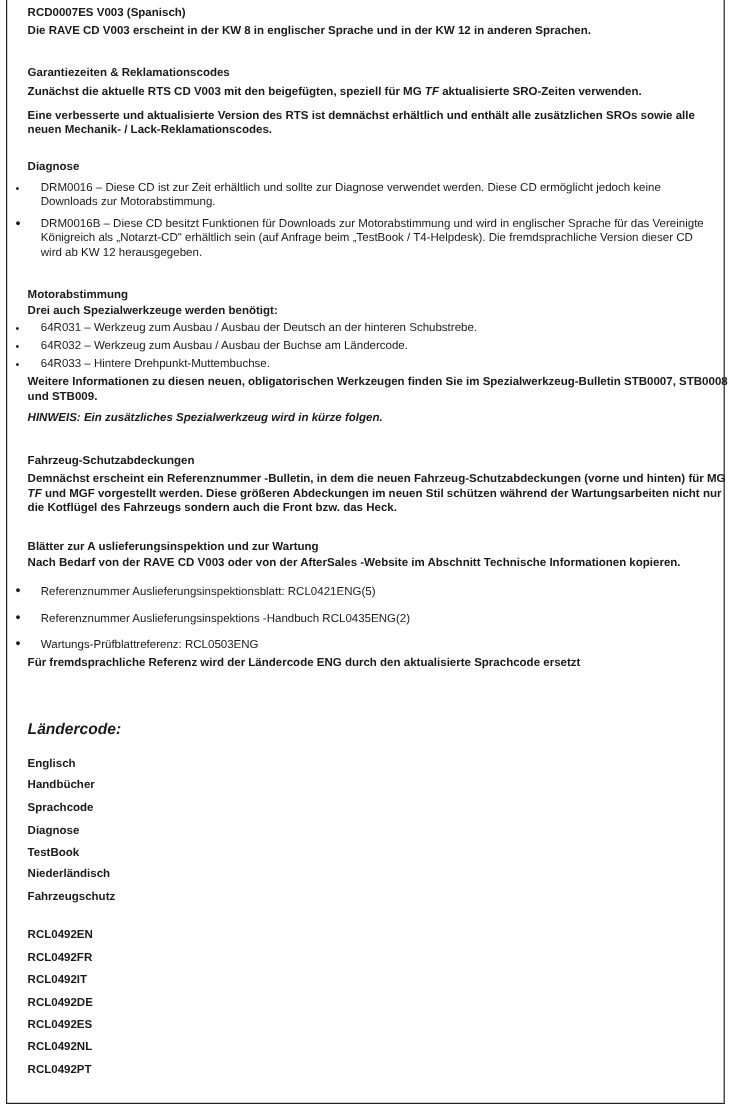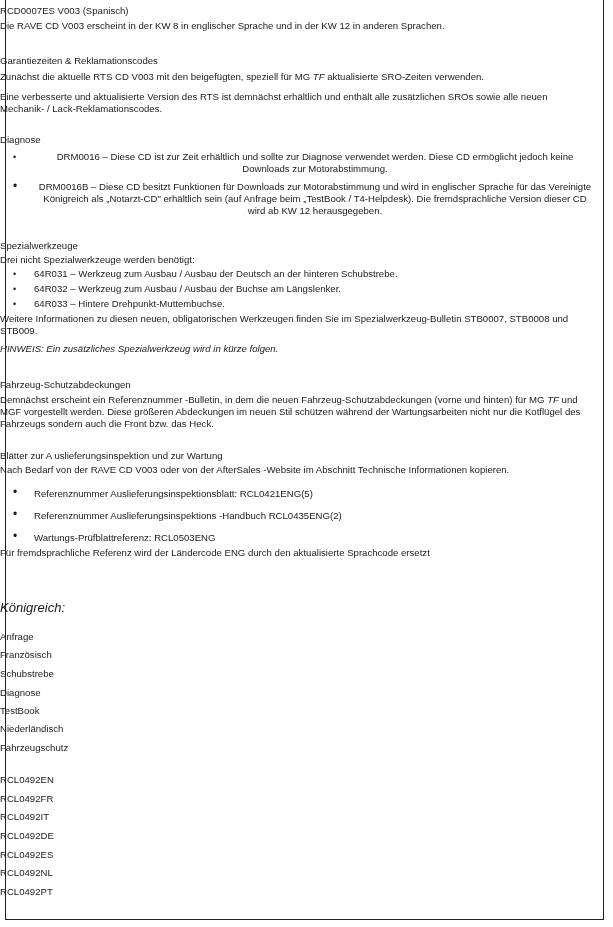--- a/index.html
+++ b/index.html
@@ -1,24 +1,24 @@
 <!DOCTYPE html>
 <html><head>
   <meta charset="utf-8">
   <style>
     html, body { margin: 0; padding: 0; background: #ffffff; }
     body { width: 613px; height: 927px; position: relative; overflow: hidden;
            font-family: "Liberation Sans", sans-serif; color: #1a1a1a; font-size: 9.6px; line-height: 12px; }
     .frame { position: absolute; left: 5px; top: -2px; width: 599px; height: 922px;
              border: 1.5px solid #222; box-sizing: border-box; }
-    .t { position: absolute; left: 0; white-space: nowrap; }
+    .t { position: absolute; left: 23px; white-space: nowrap; font-weight: bold; }
     .wrap { white-space: normal; }
     .bul { position: absolute; left: 13px; }
     .bi { position: absolute; left: 34px; white-space: nowrap; }
-    .bi.wrap { white-space: normal; width: 562px; text-align: center; }
+    .bi.wrap { white-space: normal; width: 562px; }
     .dot { font-size: 9px; }
     .dot.big { font-size: 12px; }
     em { font-style: italic; }
     .hb { font-size: 13px; font-style: italic; }
   </style>
 </head>
 <body>
 
 <div class="frame"></div>
 
@@ -28,48 +28,48 @@
 <div class="t" style="top:55px">Garantiezeiten &amp; Reklamationscodes</div>
 <div class="t" style="top:71px"><span>Zunächst die aktuelle RTS CD V003 mit den beigefügten, speziell für MG </span><em>TF</em><span> aktualisierte SRO-Zeiten verwenden.</span></div>
 <div class="t wrap" style="top:91px; width:580px">Eine verbesserte und aktualisierte Version des RTS ist demnächst erhältlich und enthält alle zusätzlichen SROs sowie alle neuen Mechanik- / Lack-Reklamationscodes.</div>
 
 <div class="t" style="top:134px">Diagnose</div>
 <span class="bul dot" style="top:151px">•</span>
 <div class="bi wrap" style="top:151px">DRM0016 – Diese CD ist zur Zeit erhältlich und sollte zur Diagnose verwendet werden. Diese CD ermöglicht jedoch keine Downloads zur Motorabstimmung.</div>
 <span class="bul dot big" style="top:180px">•</span>
 <div class="bi wrap" style="top:181px">DRM0016B – Diese CD besitzt Funktionen für Downloads zur Motorabstimmung und wird in englischer Sprache für das Vereinigte Königreich als „Notarzt-CD" erhältlich sein (auf Anfrage beim „TestBook / T4-Helpdesk).   Die fremdsprachliche Version dieser CD wird ab KW 12 herausgegeben.</div>
 
-<div class="t" style="top:240px">Spezialwerkzeuge</div>
-<div class="t" style="top:254px">Drei nicht Spezialwerkzeuge werden benötigt:</div>
+<div class="t" style="top:240px">Motorabstimmung</div>
+<div class="t" style="top:254px">Drei auch Spezialwerkzeuge werden benötigt:</div>
 <span class="bul dot" style="top:268px">•</span>
 <div class="bi" style="top:268px">64R031 – Werkzeug zum Ausbau / Ausbau der Deutsch an der hinteren Schubstrebe.</div>
 <span class="bul dot" style="top:283px">•</span>
-<div class="bi" style="top:283px">64R032 – Werkzeug zum Ausbau / Ausbau der Buchse am Längslenker.</div>
+<div class="bi" style="top:283px">64R032 – Werkzeug zum Ausbau / Ausbau der Buchse am Ländercode.</div>
 <span class="bul dot" style="top:298px">•</span>
 <div class="bi" style="top:298px">64R033 – Hintere Drehpunkt-Muttembuchse.</div>
 <div class="t wrap" style="top:313px; width:584px">Weitere Informationen zu diesen neuen, obligatorischen Werkzeugen finden Sie im Spezialwerkzeug-Bulletin STB0007,  STB0008 und STB009.</div>
 <div class="t" style="top:343px; font-style:italic">HINWEIS:  Ein zusätzliches Spezialwerkzeug wird in kürze folgen.</div>
 
 <div class="t" style="top:379px">Fahrzeug-Schutzabdeckungen</div>
 <div class="t wrap" style="top:394px; width:584px"><span>Demnächst erscheint ein Referenznummer -Bulletin, in dem die neuen Fahrzeug-Schutzabdeckungen (vorne und hinten) für MG </span><em>TF</em><span> und MGF vorgestellt werden.  Diese größeren Abdeckungen im neuen Stil schützen während der Wartungsarbeiten nicht nur die Kotflügel des Fahrzeugs sondern auch die Front bzw. das Heck.</span></div>
 
 <div class="t" style="top:450px">Blätter zur A uslieferungsinspektion und zur Wartung</div>
 <div class="t" style="top:464px">Nach Bedarf von der RAVE CD V003 oder von der AfterSales -Website im Abschnitt Technische Informationen kopieren.</div>
 <span class="bul dot big" style="top:486px">•</span>
 <div class="bi" style="top:488px">Referenznummer Auslieferungsinspektionsblatt: RCL0421ENG(5)</div>
 <span class="bul dot big" style="top:508px">•</span>
 <div class="bi" style="top:510px">Referenznummer Auslieferungsinspektions -Handbuch  RCL0435ENG(2)</div>
 <span class="bul dot big" style="top:530px">•</span>
 <div class="bi" style="top:532px">Wartungs-Prüfblattreferenz: RCL0503ENG</div>
 <div class="t" style="top:547px">Für fremdsprachliche Referenz wird der Ländercode ENG durch den aktualisierte Sprachcode ersetzt</div>
 
-<div class="t hb" style="top:602px">Königreich:</div>
-<div class="t" style="top:631px">Anfrage</div>
-<div class="t" style="top:649px">Französisch</div>
-<div class="t" style="top:668px">Schubstrebe</div>
+<div class="t hb" style="top:602px">Ländercode:</div>
+<div class="t" style="top:631px">Englisch</div>
+<div class="t" style="top:649px">Handbücher</div>
+<div class="t" style="top:668px">Sprachcode</div>
 <div class="t" style="top:687px">Diagnose</div>
 <div class="t" style="top:705px">TestBook</div>
 <div class="t" style="top:723px">Niederländisch</div>
 <div class="t" style="top:742px">Fahrzeugschutz</div>
 
 <div class="t" style="top:774px">RCL0492EN</div>
 <div class="t" style="top:793px">RCL0492FR</div>
 <div class="t" style="top:811px">RCL0492IT</div>
 <div class="t" style="top:830px">RCL0492DE</div>
 <div class="t" style="top:849px">RCL0492ES</div>

